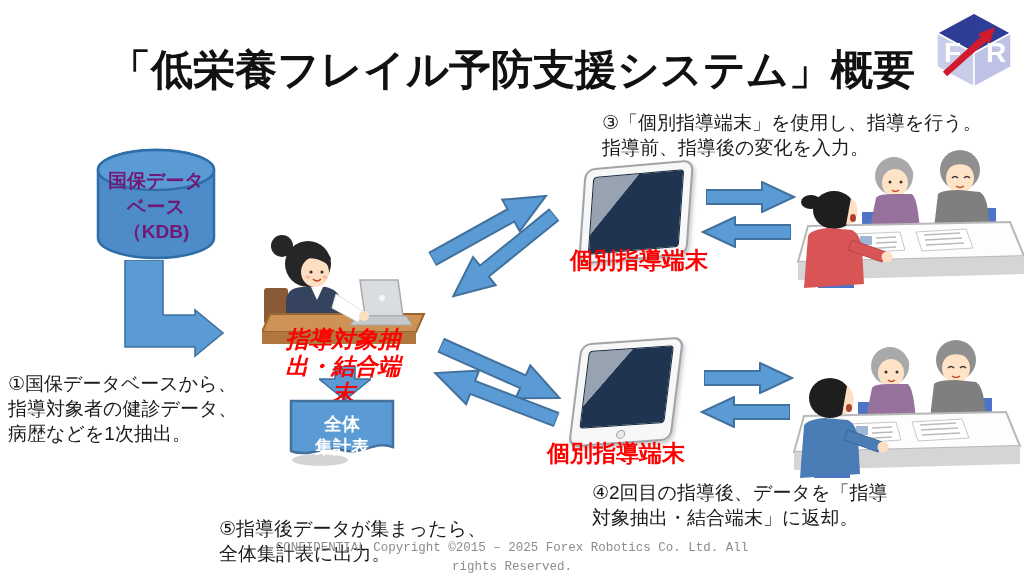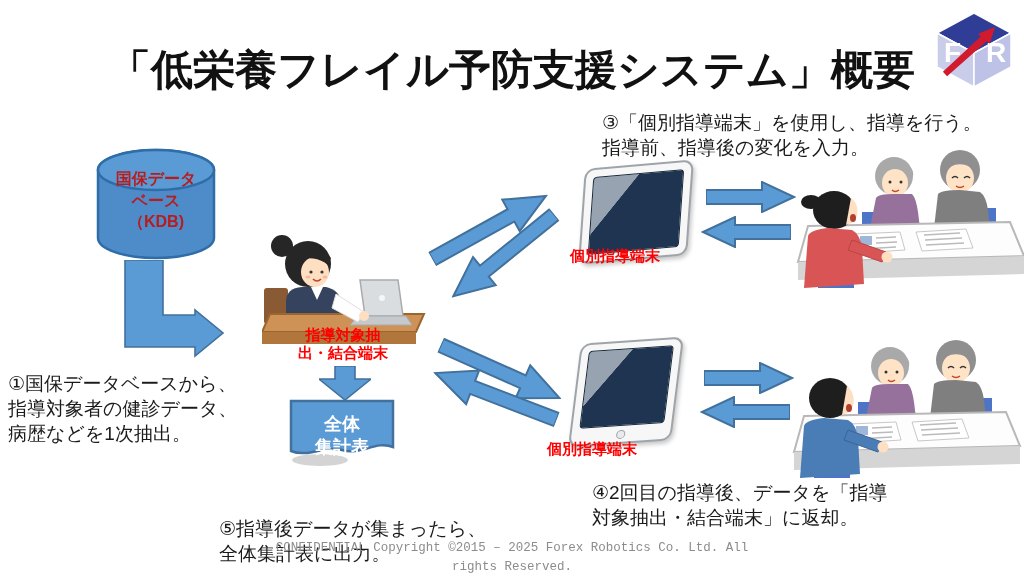--- a/index.html
+++ b/index.html
@@ -10,24 +10,24 @@
   .abs{position:absolute;}
   .pre{white-space:pre-line;}
   .title{
     left:50%;top:42px;transform:translateX(-50%);
     font-size:42px;font-weight:600;color:#111;white-space:nowrap;letter-spacing:0px;
   }
   .note{
     font-size:19px;font-weight:400;color:#1a1a1a;line-height:1.32;letter-spacing:0px;
   }
   .red-label{
-    color:var(--accent-red);font-weight:700;font-size:15px;line-height:1.18;text-align:center;
+    color:var(--accent-red);font-weight:700;font-size:23px;line-height:1.18;text-align:center;
   }
   .cyl-text{
-    color:#b91c1c;font-weight:700;font-size:16px;line-height:1.35;text-align:center;
+    color:#701a75;font-weight:700;font-size:19px;line-height:1.35;text-align:center;
   }
   .sum-text{
     color:#fff;font-weight:700;font-size:18px;line-height:1.25;text-align:center;margin-top:8px;
   }
   .footer{
     left:0;right:0;top:539px;text-align:center;color:var(--footer-gray);
     font-size:12.5px;line-height:1.55;font-family:Liberation Mono, monospace;
   }
   
   .arrow polygon{fill:var(--arrow-blue);stroke:var(--arrow-border);stroke-width:2;}
@@ -137,21 +137,21 @@
     <path d="M24,96 L24,72 Q24,58 40,57 L64,57 Q78,60 80,74 L80,96 Z" fill="#35435F"></path>
     <path d="M49,57 L55,70 L61,57 Z" fill="#FFF"></path>
     <polygon points="8,84 162,84 154,102 0,102" fill="#CE9257" stroke="#9A6630" stroke-width="2"></polygon>
     <polygon points="0,102 154,102 154,114 0,114" fill="#B0763C"></polygon>
     <polygon points="98,50 136,50 141,86 103,86" fill="#DADDE0" stroke="#A8ABAE" stroke-width="1.5"></polygon>
     <circle cx="120" cy="68" r="3" fill="#F4F6F8"></circle>
     <polygon points="96,86 144,86 150,95 88,95" fill="#C6C9CC" stroke="#A8ABAE"></polygon>
     <path d="M74,64 L102,82 L96,92 L70,78 Z" fill="#FFF" stroke="#E0E0E0"></path>
     <circle cx="102" cy="86" r="5" fill="#FFDFC2"></circle>
   </svg>
-  <div class="abs red-label pre" style="left:278px;top:326px;width:130px;">指導対象抽
+  <div class="abs red-label pre" style="left:278px;top:326px;width:130px;font-style:italic;">指導対象抽
 出・結合端末</div>
 
   <svg class="abs sum-shape" style="left:288px;top:398px;" width="110" height="72" viewBox="0 0 110 72">
     <ellipse cx="32" cy="62" rx="28" ry="6" fill="#C9C9C9" opacity="0.8"></ellipse>
     <path class="body" d="M3,3 H105 V49 C88,42 72,58 54,52 C38,47 20,60 3,53 Z"></path>
   </svg>
   <div class="abs sum-text pre" style="left:288px;top:405px;width:108px;">全体
 集計表</div>
 
   <div class="abs tablet" id="tablet-top">

